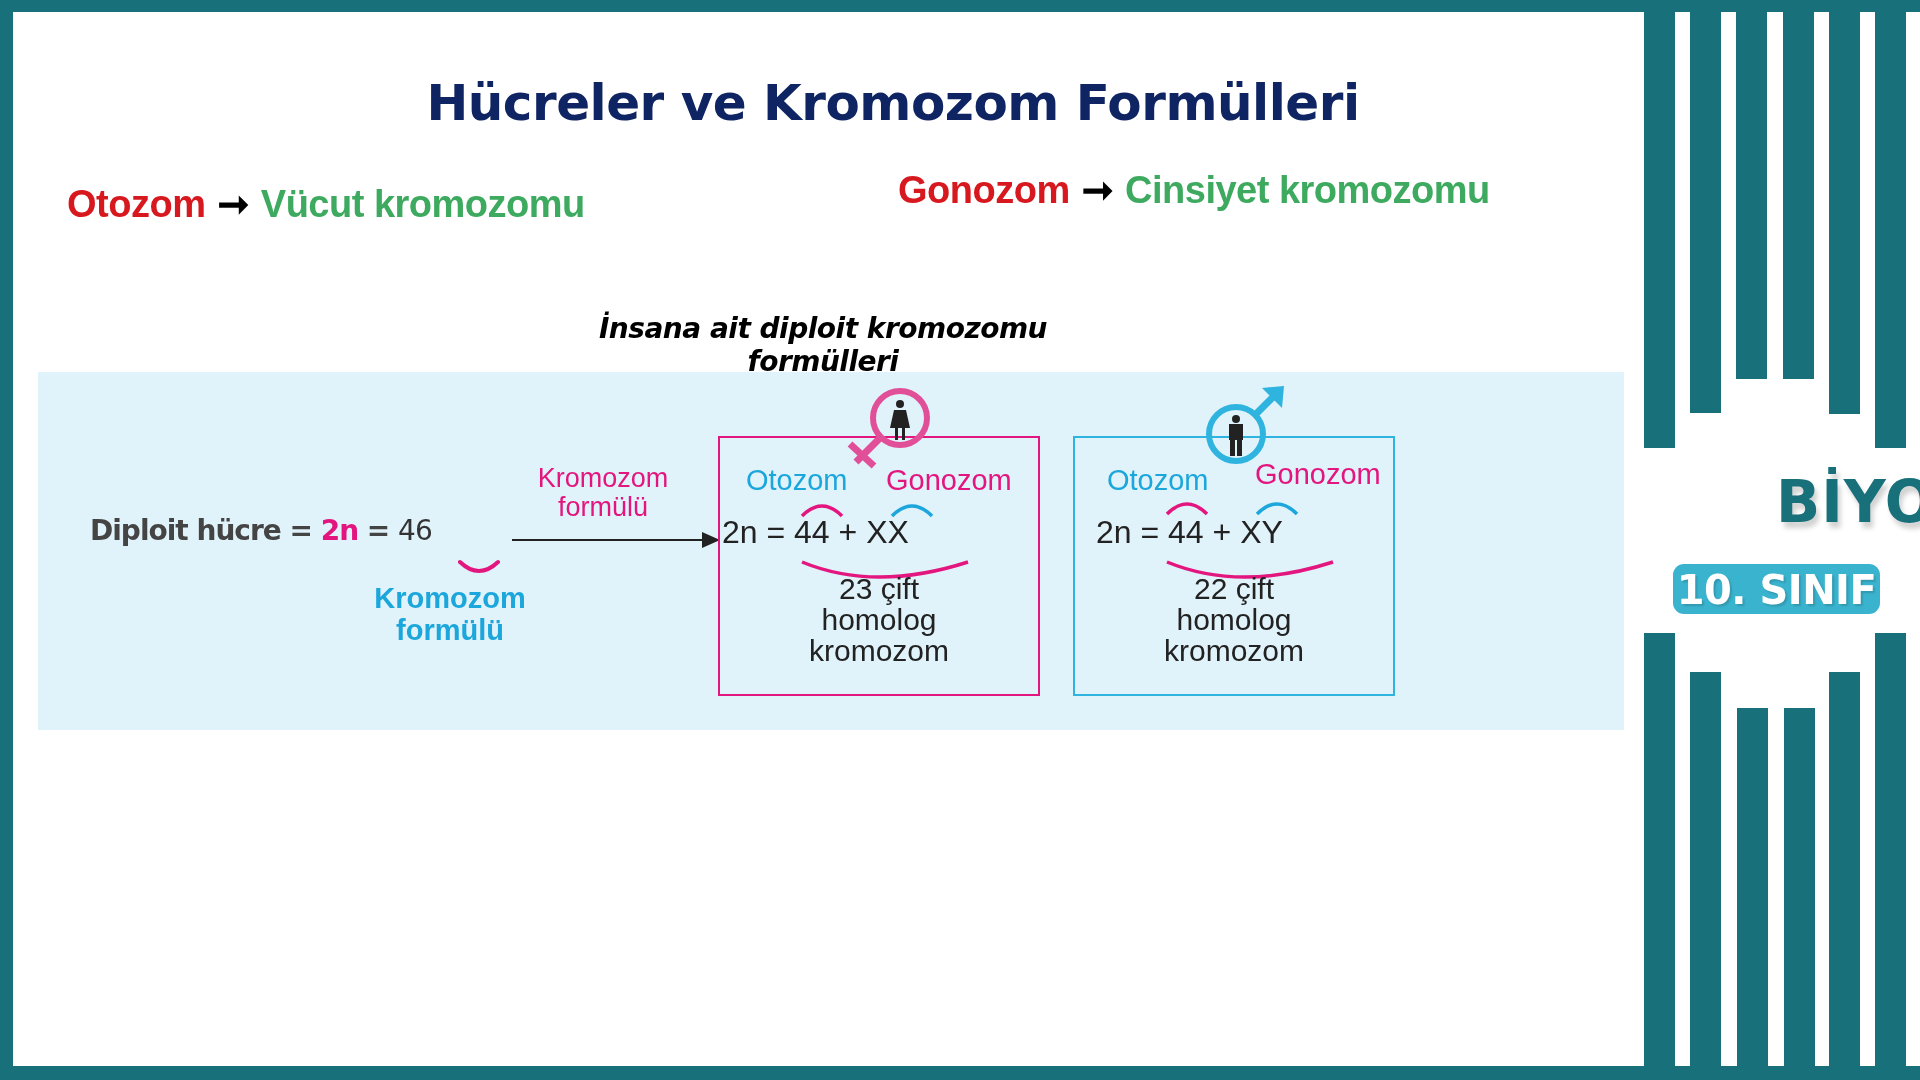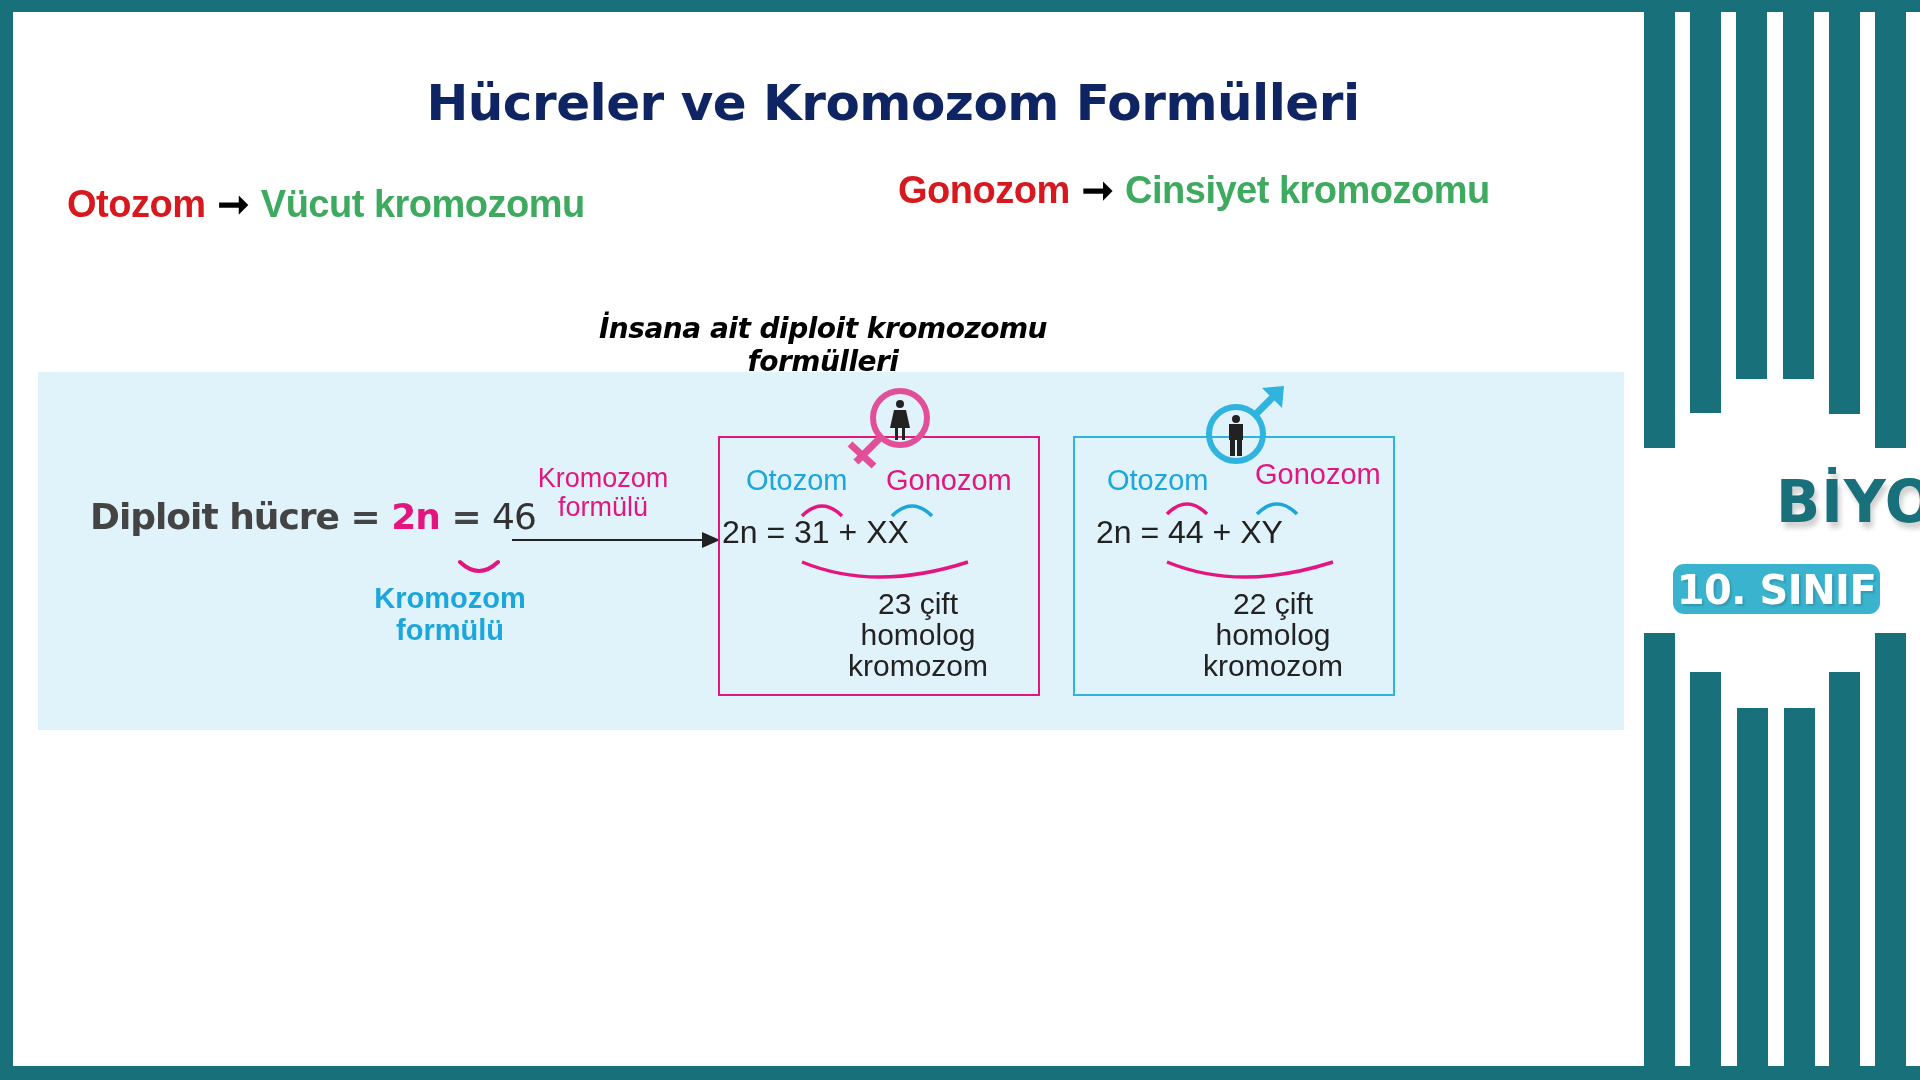--- a/index.html
+++ b/index.html
@@ -26,21 +26,21 @@
   .caption {
     position: absolute; left: 510px; top: 300px; width: 600px; text-align: center;
     font-family: "DejaVu Sans", sans-serif; font-weight: bold; font-style: italic;
     font-size: 28px; color: #000; letter-spacing: -0.5px;
   }
   .panel {
     position: absolute; left: 25px; top: 360px; width: 1586px; height: 358px;
     background: #E0F2FA;
   }
   .dh {
-    position: absolute; left: 52px; top: 124px; font-size: 36px; font-weight: bold;
+    position: absolute; left: 52px; top: 142px; font-size: 28px; font-weight: bold;
     color: #444; white-space: nowrap; font-family: "DejaVu Sans", sans-serif; letter-spacing: -1px;
   }
   .dh .pink { color: #E3167F; }
   .dh .num { font-weight: normal; color: #333; }
   .dh-arc { position: absolute; left: 418px; top: 186px; }
   .ksayi {
     position: absolute; left: 322px; top: 210px; width: 180px; text-align: center;
     color: #1BA6DC; font-weight: bold; font-size: 29px; line-height: 32px;
   }
   .kform {
@@ -50,22 +50,22 @@
   .arrow-line { position: absolute; left: 474px; top: 158px; }
   .box {
     position: absolute; width: 322px; height: 260px; box-sizing: border-box;
   }
   .box.female { left: 680px; top: 64px; border: 2px solid #E3167F; }
   .box.male { left: 1035px; top: 64px; border: 2px solid #2EB4DE; }
   .box .oto { position: absolute; top: 26px; color: #1BA6DC; font-size: 29px; }
   .box .gono { position: absolute; color: #E3167F; font-size: 29px; }
   .box .formula { position: absolute; top: 76px; font-size: 32px; color: #222; white-space: nowrap; }
   .box .pairs {
-    position: absolute; top: 150px; left: 0; width: 100%; text-align: center;
-    font-size: 30px; line-height: 31px; color: #222; margin-left: 39px;
+    position: absolute; top: 135px; left: 0; width: 100%; text-align: center;
+    font-size: 30px; line-height: 31px; color: #222;
   }
   .box svg.arcs { position: absolute; left: 0; top: 0; }
   .sym { position: absolute; }
   
   .deco { position: absolute; left: 0; top: 0; width: 1920px; height: 1080px; pointer-events: none; }
   .bar { position: absolute; background: #17707A; }
   .brand {
     position: absolute; left: 1728px; top: 468px; width: 272px; text-align: center;
     font-family: "DejaVu Sans", sans-serif; font-weight: bold; font-size: 58px;
     color: #17707A; letter-spacing: 1px; text-shadow: 3px 6px 5px rgba(0,0,0,0.18); margin-left: 48px;
@@ -108,21 +108,21 @@
       <div>formülü</div>
     </div>
     <svg class="arrow-line" width="210" height="20" viewBox="0 0 210 20">
       <line x1="0" y1="10" x2="192" y2="10" stroke="#222" stroke-width="2"></line>
       <polygon points="190,2 208,10 190,18" fill="#222"></polygon>
     </svg>
 
     <div class="box female">
       <div class="oto" style="left:26px;">Otozom</div>
       <div class="gono" style="left:166px; top:26px;">Gonozom</div>
-      <div class="formula" style="left:2px;">2n = 31  +  XX</div>
+      <div class="formula" style="left:2px;">2n = 44  +  XX</div>
       <svg class="arcs" width="322" height="150" viewBox="0 0 322 150">
         <path d="M82 78 Q102 58 122 78" stroke="#E3167F" stroke-width="3.5" fill="none"></path>
         <path d="M172 78 Q192 58 212 78" stroke="#1BA6DC" stroke-width="3.5" fill="none"></path>
         <path d="M82 124 Q155 154 248 124" stroke="#E3167F" stroke-width="3.5" fill="none"></path>
       </svg>
       <div class="pairs">
         <div>23 çift</div>
         <div>homolog</div>
         <div>kromozom</div>
       </div>

